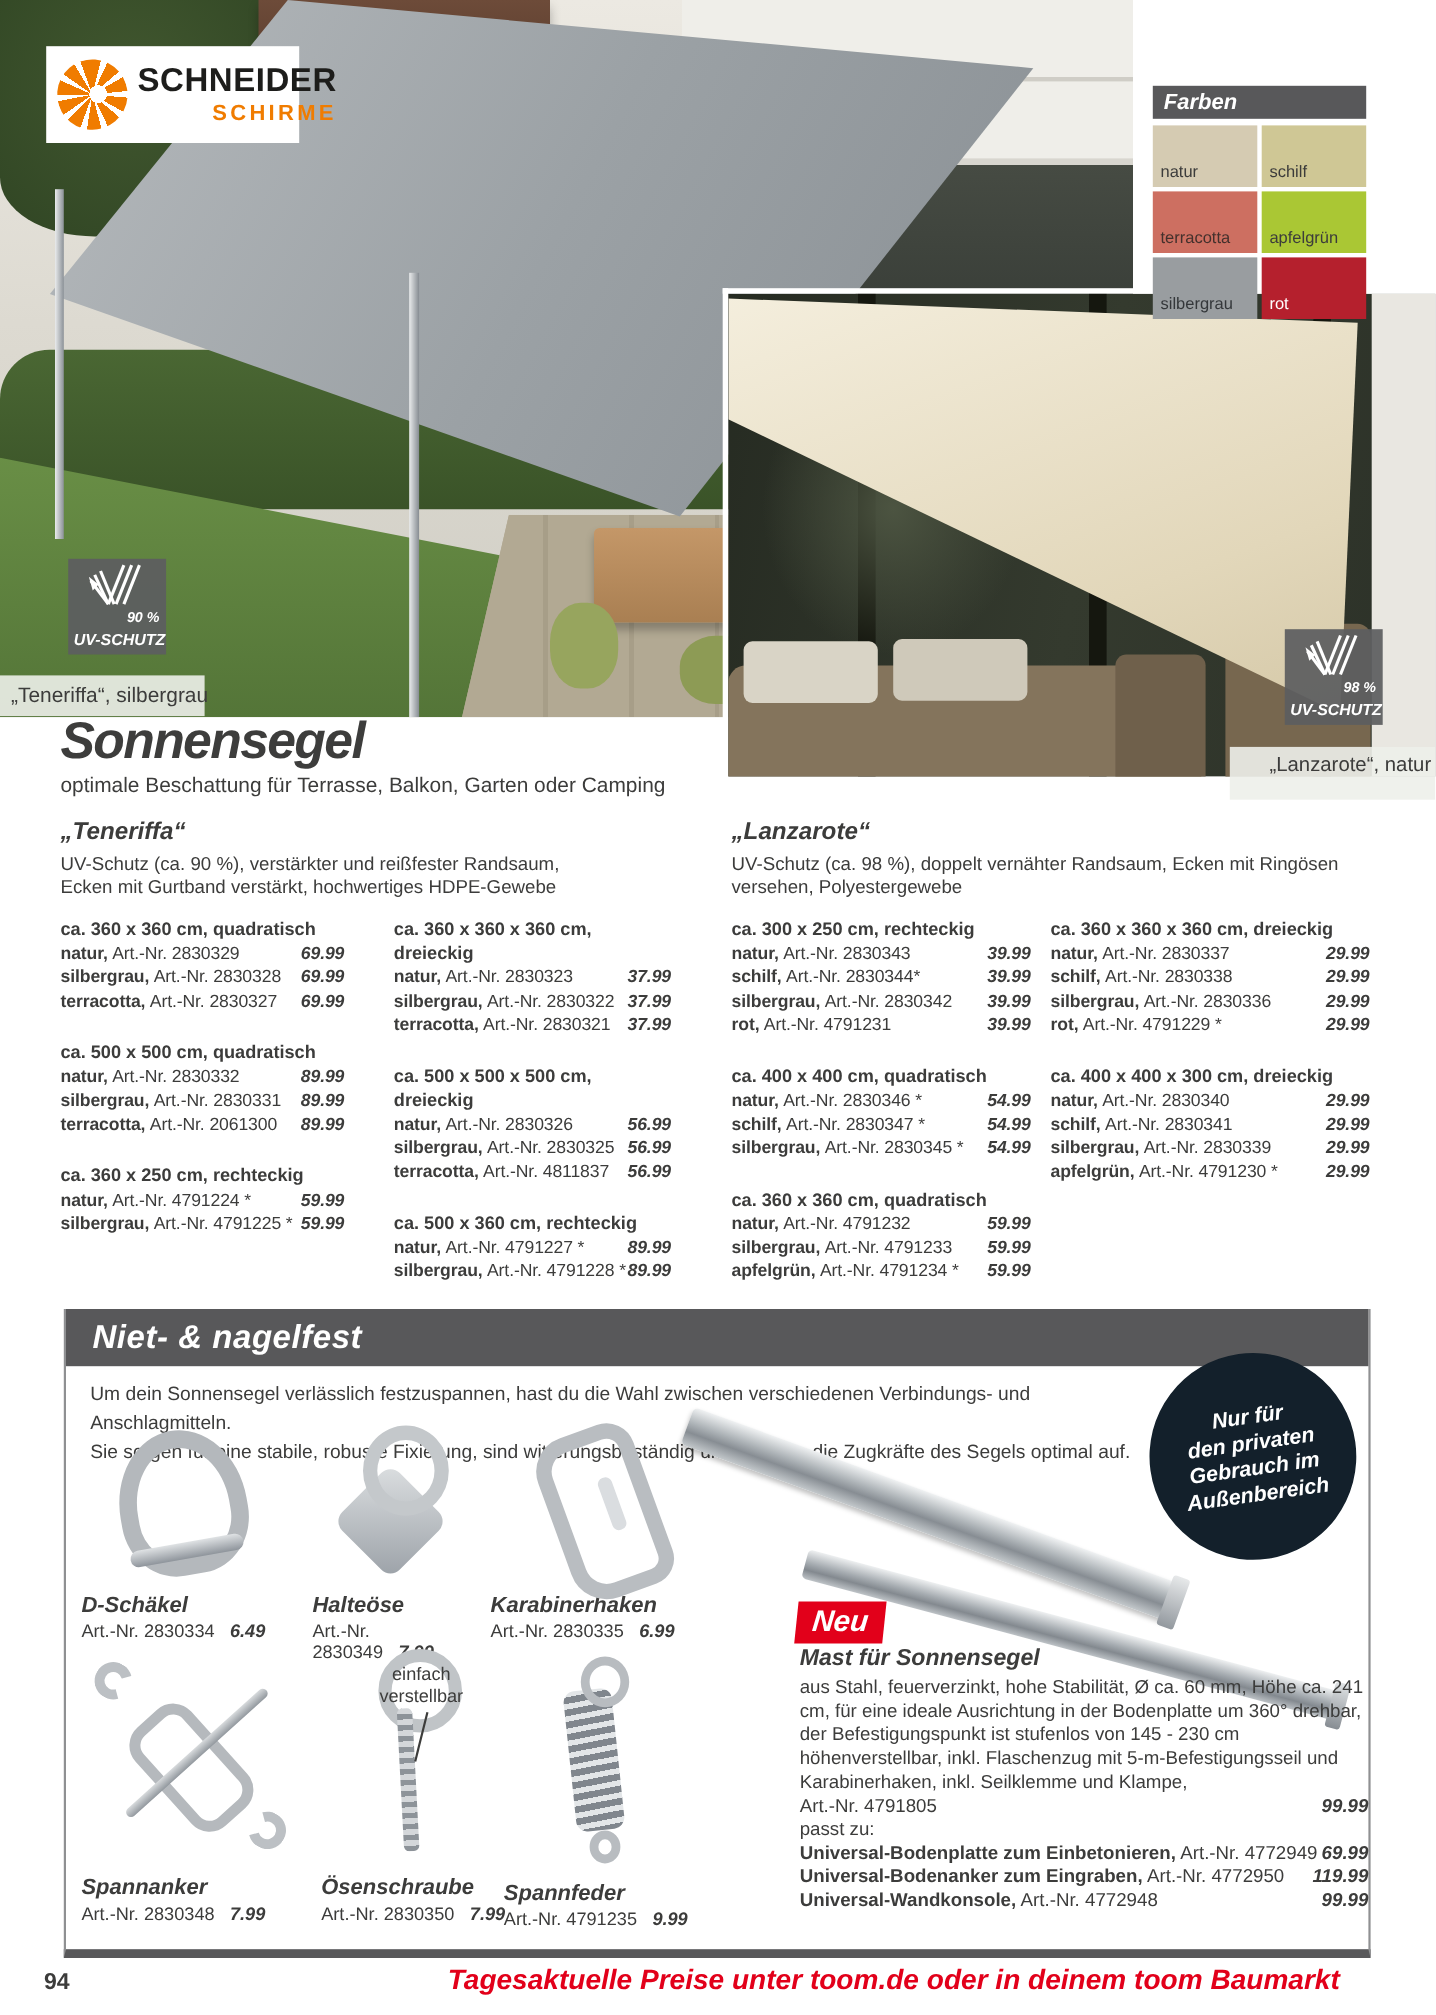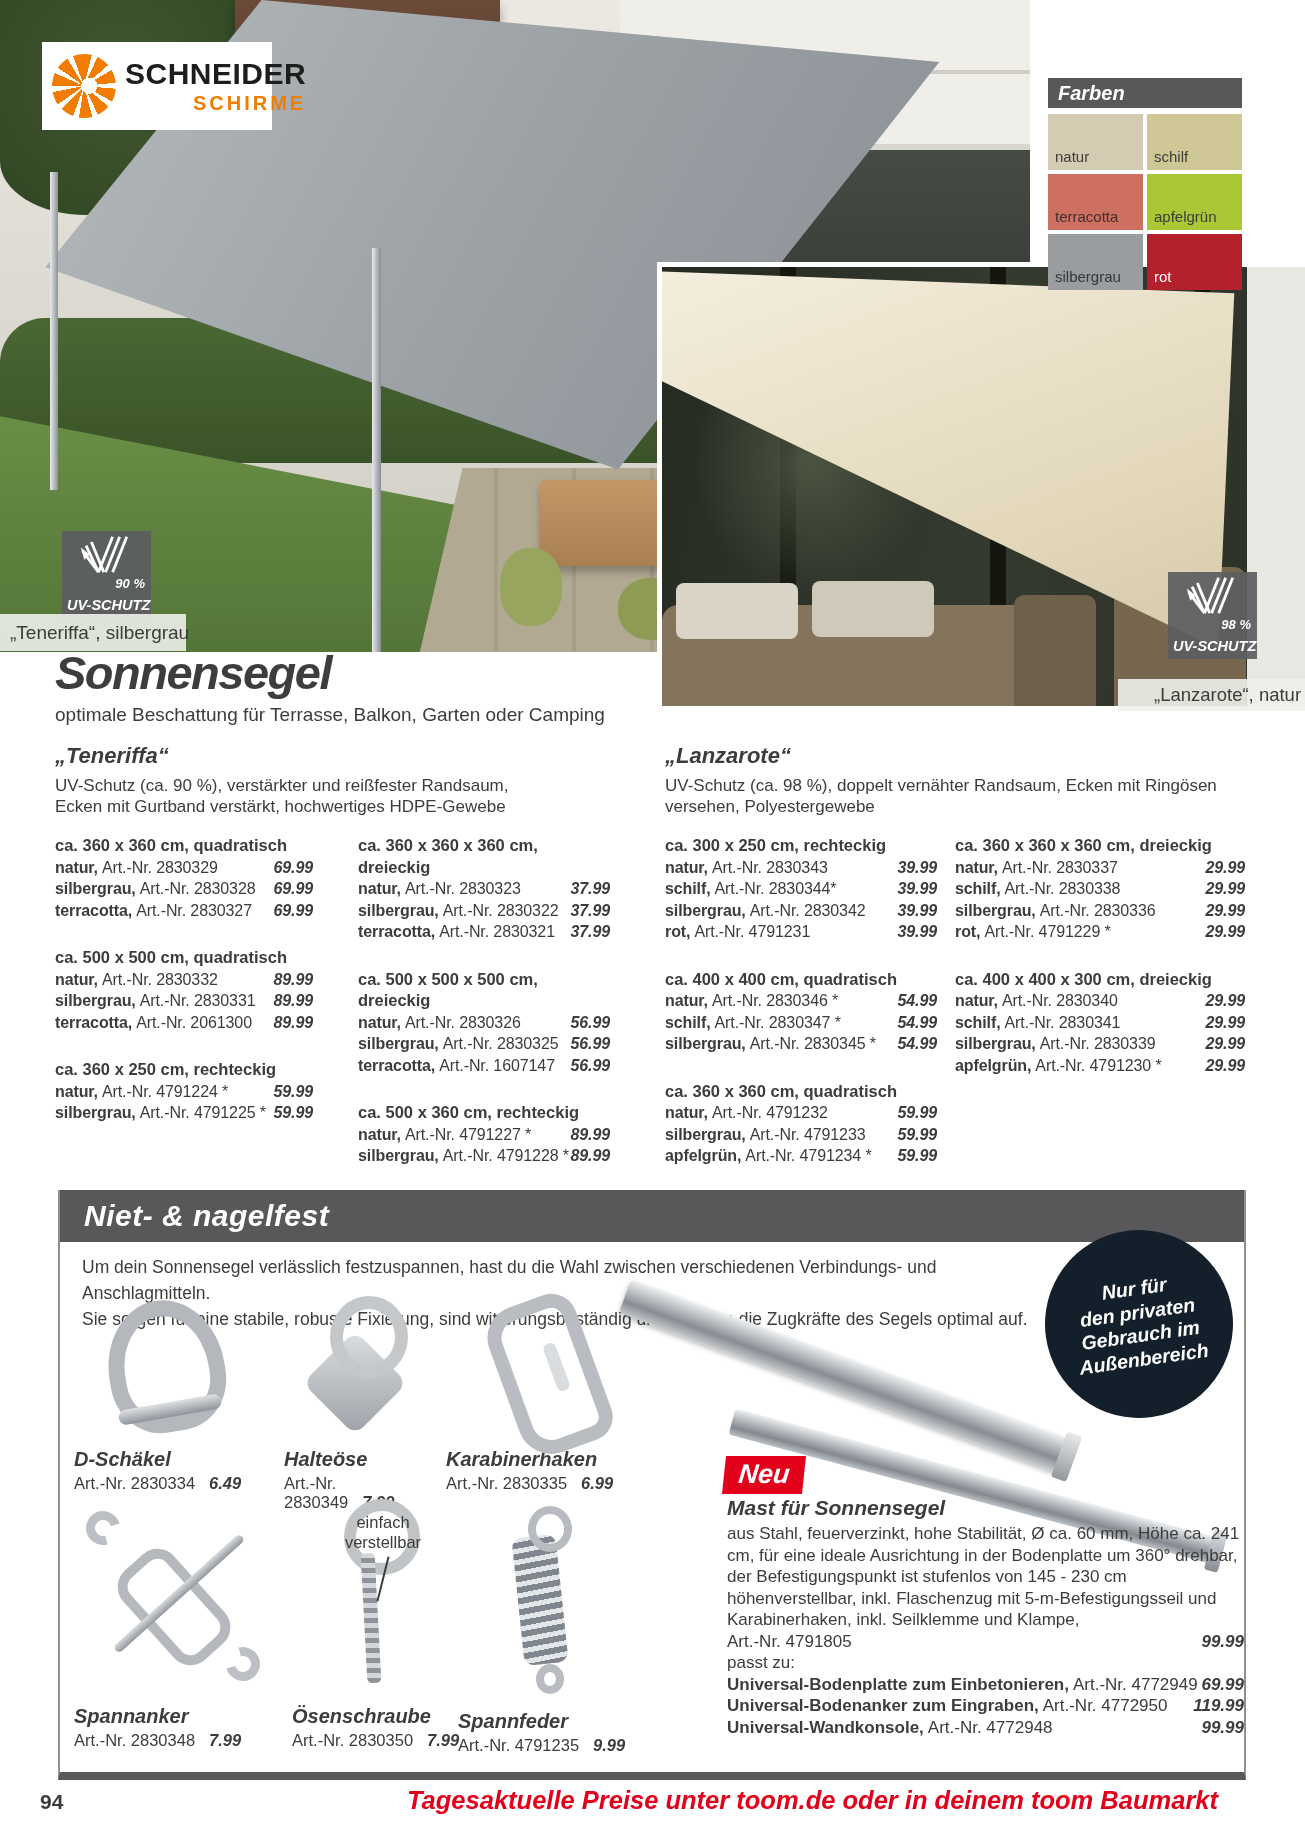--- a/index.html
+++ b/index.html
@@ -72,27 +72,27 @@
   
   .farben { position:absolute; left:1048px; top:78px; width:194px; }
   .farben-h { background:#58585a; color:#fff; font-style:italic; font-weight:900; font-size:20px;
     line-height:30px; height:30px; padding:0 10px; }
   .farben-grid { display:grid; grid-template-columns:1fr 1fr; gap:4px; margin-top:6px; }
   .swatch { height:56px; position:relative; }
   .swatch span { position:absolute; left:7px; bottom:5px; font-size:15px; }
 
   
   .uv-badge { position:absolute; width:89px; height:87px; background:rgba(92,94,96,.93); }
-  .uv-left { left:62px; top:531px; } .uv-right { left:1168px; top:572px; }
+  .uv-left { left:62px; top:508px; } .uv-right { left:1168px; top:572px; }
   .uv-badge svg { position:absolute; left:8px; top:4px; width:64px; height:46px; }
   .uv-pct { position:absolute; right:6px; top:45px; color:#fff; font-style:italic; font-weight:700; font-size:13px; }
   .uv-label { position:absolute; left:5px; bottom:5px; color:#fff; font-style:italic; font-weight:900; font-size:14.5px; }
   .photo-cap { position:absolute; background:rgba(237,240,234,.9); padding:0 10px; white-space:nowrap; }
   .cap-left { left:0; top:614px; width:186px; height:37px; font-size:19px; line-height:37px; }
-  .cap-right { left:1118px; top:679px; width:187px; height:32px; font-size:18.5px; line-height:32px;padding-left:36px; }
+  .cap-right { left:1118px; top:679px; width:187px; height:48px; font-size:18.5px; line-height:32px;padding-left:36px; }
 
   
   .intro { position:absolute; left:55px; top:645px; width:620px; }
   .intro h1 { font-style:italic; font-weight:900; font-size:47px; letter-spacing:-1.5px; color:#3d3d3c; }
   .intro p { font-size:19px; margin-top:4px; }
 
   
   .products { position:absolute; left:55px; top:735px; width:1195px; height:460px; }
   .product-group { position:absolute; top:8px; }
   .product-group:nth-of-type(1) { left:0; width:560px; }
@@ -431,21 +431,21 @@
                           </div>
 
                           <div class="price-row">
                             <span class="c">silbergrau,</span>
                             <span class="a">Art.-Nr. 2830325</span>
                             <span class="p">56.99</span>
                           </div>
 
                           <div class="price-row">
                             <span class="c">terracotta,</span>
-                            <span class="a">Art.-Nr. 1607147</span>
+                            <span class="a">Art.-Nr. 4811837</span>
                             <span class="p">56.99</span>
                           </div>
                         </div>
                     </div>
 
                     <div class="price-block">
                       <div class="size-h">ca. 500 x 360 cm, rechteckig</div>
                       <div>
 
                           <div class="price-row">

